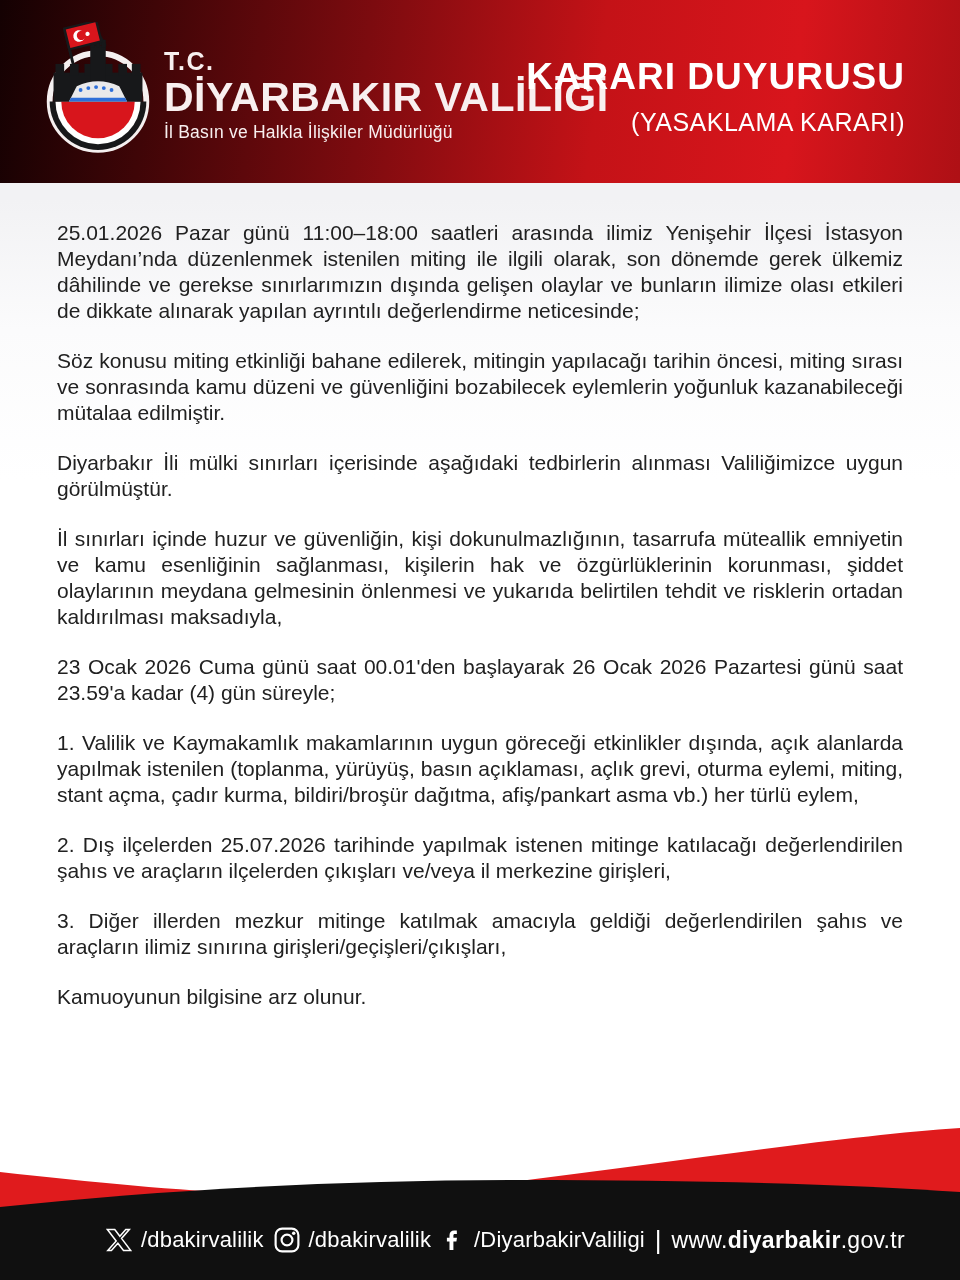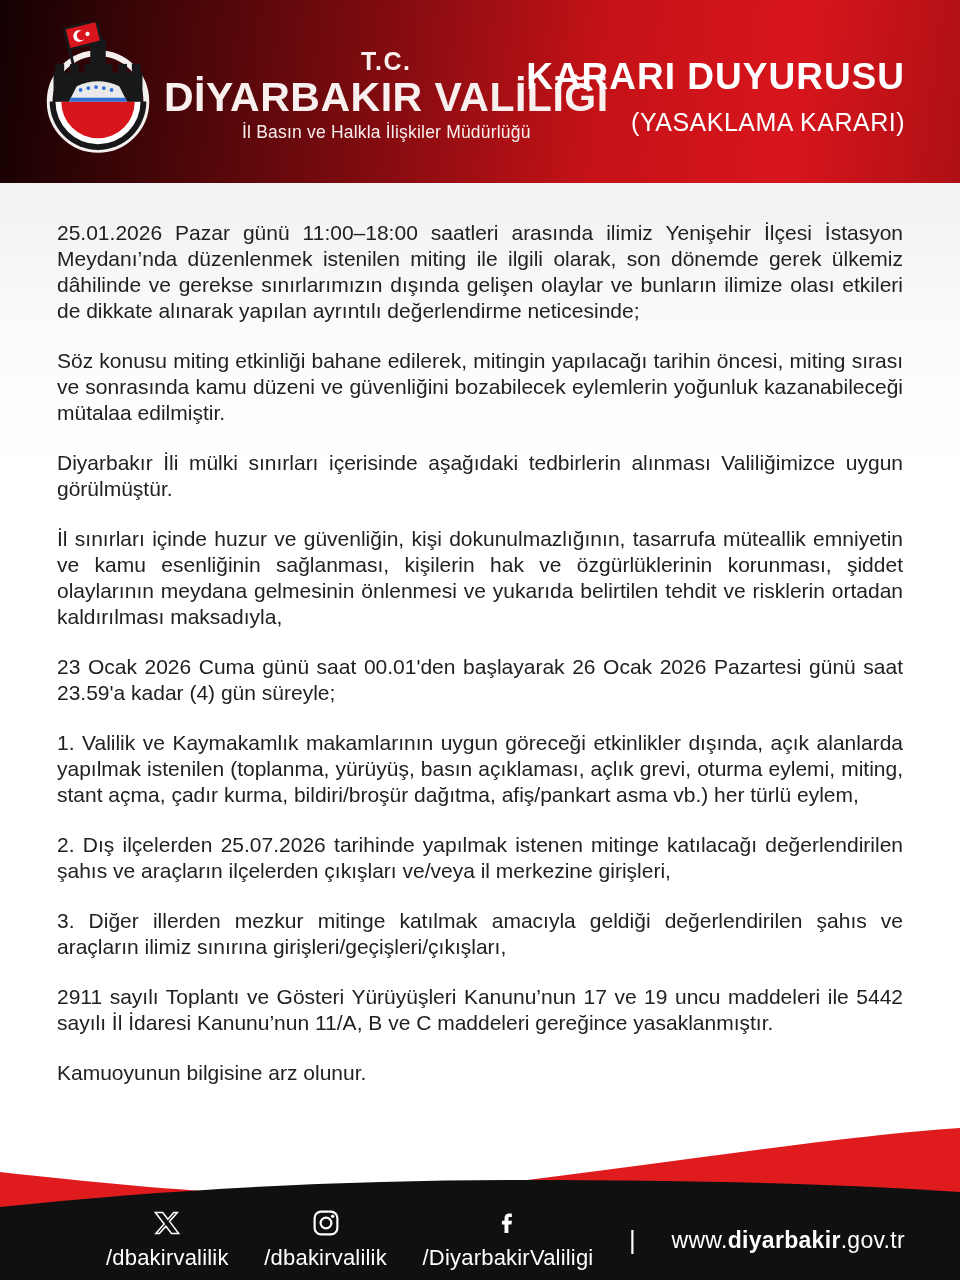--- a/index.html
+++ b/index.html
@@ -9,21 +9,21 @@
     background:linear-gradient(180deg,#f2f2f4 0px,#f2f2f4 200px,#fbfbfc 330px,#ffffff 480px);
     font-family:"Liberation Sans", sans-serif;
   }
 
   
   .masthead {
     position:absolute; top:0; left:0; right:0; height:183px;
     background:linear-gradient(97deg,#140102 0%,#3f0507 16%,#7c0b0f 38%,#c41217 62%,#d8151c 82%,#ae1015 100%);
   }
   .logo-wrap { position:absolute; left:40px; top:22px; width:116px; height:136px; }
-  .org-block { position:absolute; left:164px; top:48px; color:#f8efef; line-height:1.08;text-align:center; }
+  .org-block { position:absolute; left:164px; top:48px; color:#f8efef; line-height:1.08; }
   .org-line1 { font-size:25px; font-weight:bold; letter-spacing:1.5px; }
   .org-line2 { font-size:41px; font-weight:bold; letter-spacing:0.5px; }
   .org-line3 { font-size:17.5px; font-weight:normal; margin-top:4px; letter-spacing:0.2px; }
   .title-block { position:absolute; right:55px; top:56px; text-align:right; color:#ffffff; }
   .masthead-title { font-size:37px; font-weight:bold; letter-spacing:1px; }
   .masthead-subtitle { font-size:25px; font-weight:normal; margin-top:10px; letter-spacing:0.5px; }
 
   
   .doc {
     position:absolute; top:220px; left:57px; width:846px;
@@ -33,21 +33,21 @@
   .doc p:last-child { margin-bottom:0; }
 
   
   .footer { position:absolute; left:0; right:0; bottom:0; height:168px; }
   .footer svg.waves { position:absolute; inset:0; width:100%; height:100%; display:block; }
   .social-bar {
     position:absolute; left:0; right:0; bottom:14px; height:52px;
     display:flex; align-items:center; justify-content:space-between;
     padding:0 55px 0 106px; color:#ffffff;
   }
-  .social-item { display:flex; align-items:center; gap:9px; font-size:22px; color:#ffffff; text-decoration:none;flex-direction:column; }
+  .social-item { display:flex; align-items:center; gap:9px; font-size:22px; color:#ffffff; text-decoration:none; }
   .social-item .handle { letter-spacing:0.2px; }
   .pipe-sep { font-size:26px; font-weight:300; color:#ffffff; }
   .website { font-size:23px; letter-spacing:0.3px; }
   .website .site-bold { font-weight:bold; }
   .icon-svg { display:block; }
 </style>
 </head>
 <body>
 
 <div class="page">
@@ -107,21 +107,20 @@
 
   <main class="doc">
     <p>25.01.2026 Pazar günü 11:00–18:00 saatleri arasında ilimiz Yenişehir İlçesi İstasyon Meydanı’nda düzenlenmek istenilen miting ile ilgili olarak, son dönemde gerek ülkemiz dâhilinde ve gerekse sınırlarımızın dışında gelişen olaylar ve bunların ilimize olası etkileri de dikkate alınarak yapılan ayrıntılı değerlendirme neticesinde;</p>
     <p>Söz konusu miting etkinliği bahane edilerek, mitingin yapılacağı tarihin öncesi, miting sırası ve sonrasında kamu düzeni ve güvenliğini bozabilecek eylemlerin yoğunluk kazanabileceği mütalaa edilmiştir.</p>
     <p>Diyarbakır İli mülki sınırları içerisinde aşağıdaki tedbirlerin alınması Valiliğimizce uygun görülmüştür.</p>
     <p>İl sınırları içinde huzur ve güvenliğin, kişi dokunulmazlığının, tasarrufa müteallik emniyetin ve kamu esenliğinin sağlanması, kişilerin hak ve özgürlüklerinin korunması, şiddet olaylarının meydana gelmesinin önlenmesi ve yukarıda belirtilen tehdit ve risklerin ortadan kaldırılması maksadıyla,</p>
     <p>23 Ocak 2026 Cuma günü saat 00.01'den başlayarak 26 Ocak 2026 Pazartesi günü saat 23.59'a kadar (4) gün süreyle;</p>
     <p>1. Valilik ve Kaymakamlık makamlarının uygun göreceği etkinlikler dışında, açık alanlarda yapılmak istenilen (toplanma, yürüyüş, basın açıklaması, açlık grevi, oturma eylemi, miting, stant açma, çadır kurma, bildiri/broşür dağıtma, afiş/pankart asma vb.) her türlü eylem,</p>
     <p>2. Dış ilçelerden 25.07.2026 tarihinde yapılmak istenen mitinge katılacağı değerlendirilen şahıs ve araçların ilçelerden çıkışları ve/veya il merkezine girişleri,</p>
     <p>3. Diğer illerden mezkur mitinge katılmak amacıyla geldiği değerlendirilen şahıs ve araçların ilimiz sınırına girişleri/geçişleri/çıkışları,</p>
-    <p>2911 sayılı Toplantı ve Gösteri Yürüyüşleri Kanunu’nun 17 ve 19 uncu maddeleri ile 5442 sayılı İl İdaresi Kanunu’nun 11/A, B ve C maddeleri gereğince yasaklanmıştır.</p>
     <p>Kamuoyunun bilgisine arz olunur.</p>
   </main>
 
   <footer class="footer">
     <svg class="waves" viewBox="0 0 960 168" preserveAspectRatio="none">
       <path d="M0,60 C180,80 320,92 480,74 C660,52 840,24 960,16 L960,168 L0,168 Z" fill="#e01b1d"></path>
       <path d="M0,95 C160,78 340,68 520,68 C700,68 850,72 960,80 L960,168 L0,168 Z" fill="#101010"></path>
     </svg>
     <div class="social-bar">
       <a class="social-item">

